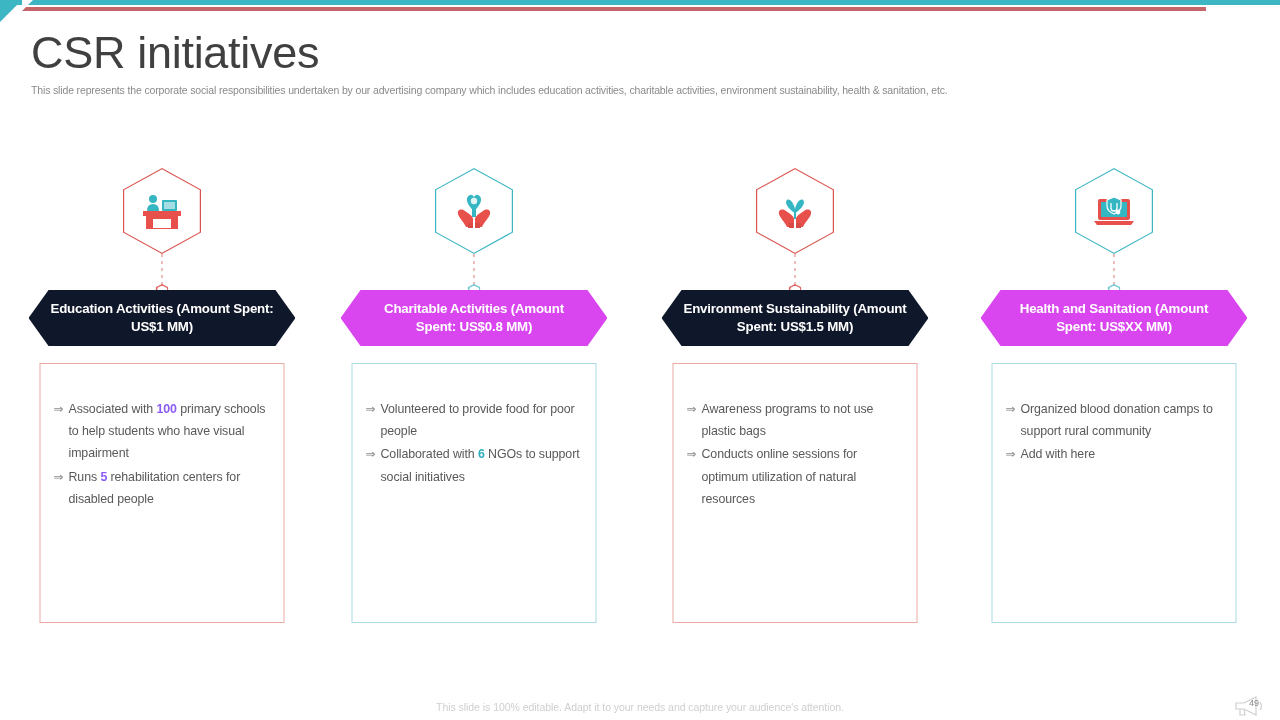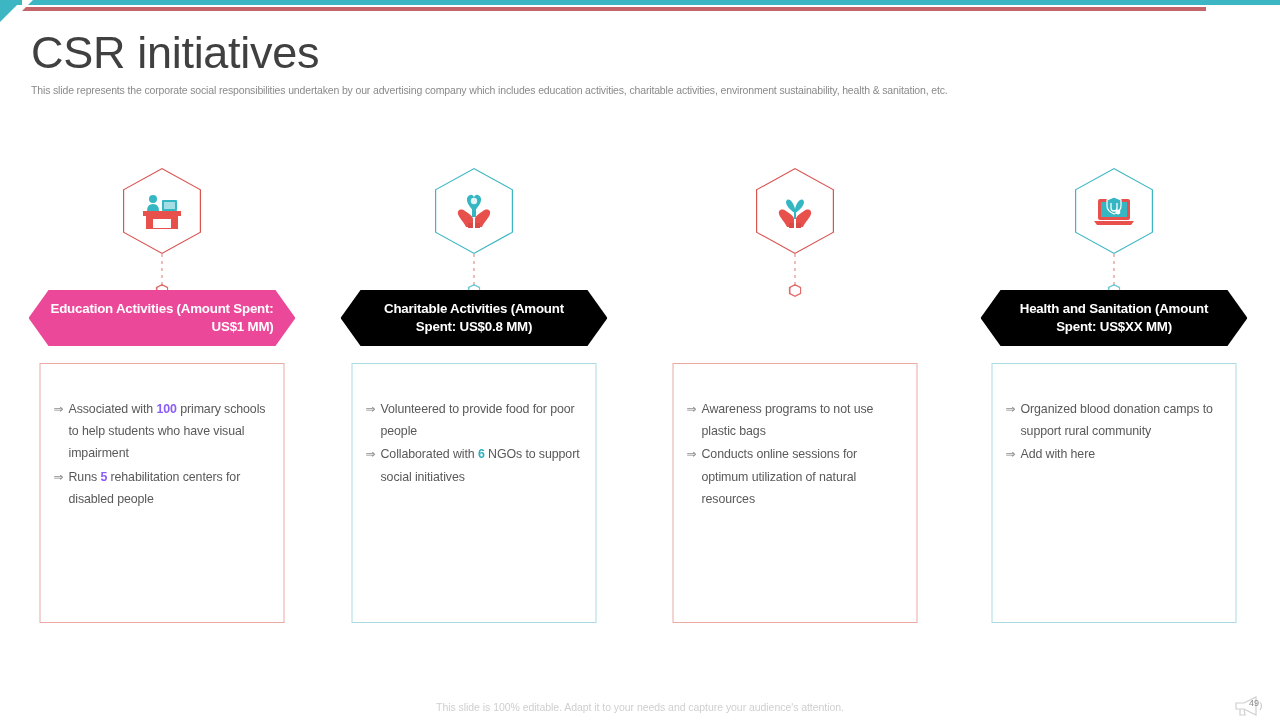--- a/index.html
+++ b/index.html
@@ -149,22 +149,22 @@
     width: 267px;
     height: 56px;
     transform: translateX(-50%);
     clip-path: polygon(0% 50%, 7.5% 0%, 92.5% 0%, 100% 50%, 92.5% 100%, 7.5% 100%);
     display: flex;
     align-items: center;
     justify-content: center;
     text-align: center;
     padding: 0 22px;
   }
-  .banner-red  { background: #ec4899; text-align: right; }
-  .banner-teal { background: #000000; }
+  .banner-red  { background: #0f172a; }
+  .banner-teal { background: #d946ef; }
   .banner-text {
     color: #ffffff;
     font-size: 13.3px;
     font-weight: bold;
     line-height: 1.38;
     letter-spacing: -0.2px;
   }
 
   
   .content-box {
@@ -323,20 +323,23 @@
         <path d="M23 38 L23 30 C23 27 27 25 31 22 C35 19 39 21 38 25 C37 29 32 33 30 38 Z" fill="#e8504c"></path>
         <rect x="16" y="34" width="5" height="5" fill="#d94a46"></rect>
         <rect x="23" y="34" width="5" height="5" fill="#d94a46"></rect>
       </svg>
         </div>
     </div>
     <div class="connector"></div>
     <div class="connector-dot dot-red">
       <div class="dot-core"></div>
     </div>
+    <div class="banner banner-red">
+      <span class="banner-text">Environment Sustainability (Amount Spent: US$1.5 MM)</span>
+    </div>
     <div class="content-box box-red">
       <ul class="bullet-list">
           <li class="bullet-item">
         <span class="bullet-arrow">⇒</span>
         <span class="bullet-text"><span>Awareness programs to not use plastic bags</span></span>
       </li>
           <li class="bullet-item">
         <span class="bullet-arrow">⇒</span>
         <span class="bullet-text"><span>Conducts online sessions for optimum utilization of natural resources</span></span>
       </li>

